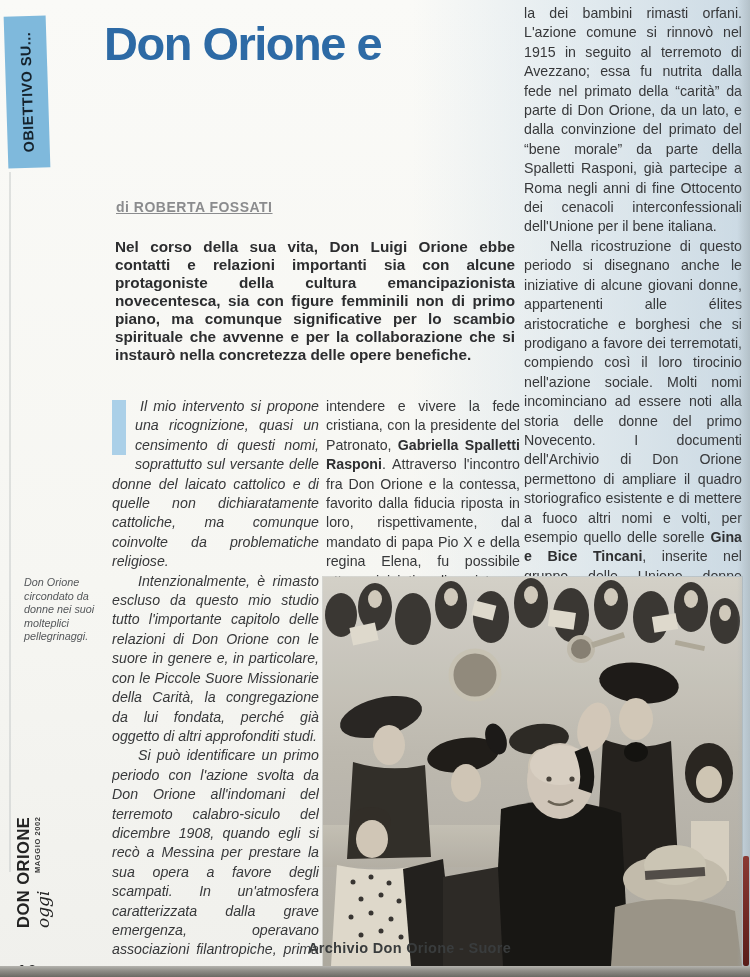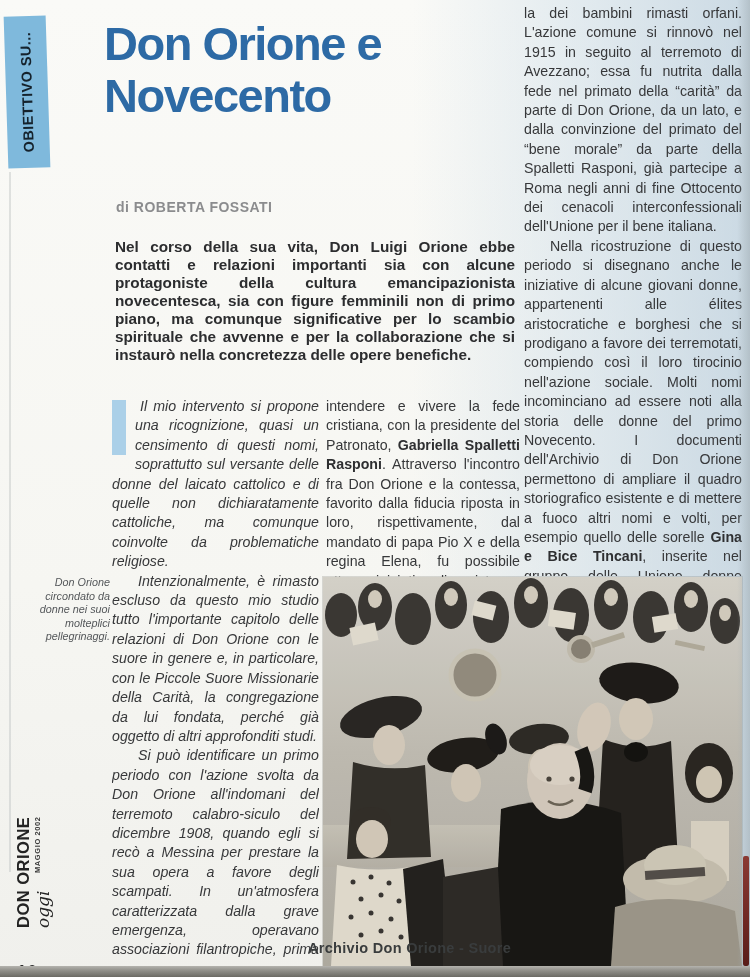--- a/index.html
+++ b/index.html
@@ -18,36 +18,36 @@
   }
   .tab-label{
     writing-mode:vertical-rl;transform:rotate(180deg);
     font-size:14.5px;font-weight:bold;letter-spacing:.4px;color:#15222c;white-space:nowrap;
   }
   .crease{position:absolute;left:9px;top:172px;width:2px;height:700px;background:rgba(190,195,195,.45);}
   
   .title{position:absolute;left:104px;top:18px;color:#2d6aa5;font-weight:bold;
          font-size:47px;line-height:52px;letter-spacing:-1.5px;}
   .byline{position:absolute;left:116px;top:199px;font-size:14px;font-weight:bold;
-          letter-spacing:.5px;color:#8b8c8e;}
+          letter-spacing:.5px;color:#8b8c8e;text-decoration:underline;}
   .standfirst{position:absolute;left:115px;top:238px;width:400px;
           font-size:15.3px;line-height:18px;font-weight:bold;color:#2c2d2f;text-align:justify;}
   
   .col{position:absolute;text-align:justify;font-size:14.2px;line-height:19.4px;color:#37383a;overflow:hidden;}
   .col p{margin:0;}
   .col p.ind{text-indent:26px;}
   .col p.lead{text-indent:5px;}
   .col b{color:#2e2f31;}
   .col1{left:112px;top:397px;width:207px;height:563px;font-style:italic;}
   .col2{left:326px;top:397px;width:194px;height:180px;}
   .col3{left:524px;top:4px;width:218px;height:572px;}
   .pmark{float:left;width:17px;height:55px;background:#abd0e8;margin:3px 9px 2px -3px;}
   
   .margin-caption{position:absolute;left:24px;top:576px;width:86px;
-      font-size:10.8px;line-height:13.5px;font-style:italic;text-align:right;color:#54575a;}
+      font-size:10.8px;line-height:13.5px;font-style:italic;text-align:left;color:#54575a;}
   
   .photo-wrap{position:absolute;left:323px;top:577px;width:419px;height:389px;box-shadow:0 0 0 1px rgba(120,120,110,.25);}
   .photo-credit{position:absolute;left:308px;top:940px;font-size:14.5px;font-weight:bold;
       color:#393c3d;letter-spacing:.3px;z-index:5;}
   
   .mag-logo{position:absolute;left:14px;top:816px;height:112px;
       writing-mode:vertical-rl;transform:rotate(180deg);color:#232323;}
   .mag-name{font-size:16.5px;font-weight:bold;letter-spacing:.5px;white-space:nowrap;}
   .mag-line2{display:flex;justify-content:space-between;height:100%;margin-left:1px;}
   .mag-oggi{font-family:"DejaVu Serif",serif;font-style:italic;font-size:17px;font-weight:normal;}
@@ -67,21 +67,20 @@
 
 <div class="page">
 
   <div class="tab">
     <span class="tab-label">OBIETTIVO SU...</span>
   </div>
   <div class="crease"></div>
 
   <div class="title">
     <div>Don Orione e</div>
-    <div>Novecento</div>
   </div>
 
   <div class="byline">di ROBERTA FOSSATI</div>
 
   <div class="standfirst">Nel corso della sua vita, Don Luigi Orione ebbe contatti e relazioni importanti sia con alcune protagoniste della cultura emancipazionista novecentesca, sia con figure femminili non di primo piano, ma comunque significative per lo scambio spirituale che avvenne e per la collaborazione che si instaurò nella concretezza delle opere benefiche.</div>
 
   <div class="col col1">
       <p class="lead"><span class="pmark"></span><span>Il mio intervento si propone una ricognizione, quasi un censimento di questi nomi, soprattutto sul versante delle donne del laicato cattolico e di quelle non dichiaratamente cattoliche, ma comunque coinvolte da problematiche religiose.</span></p>
       <p class="ind"><span>Intenzionalmente, è rimasto escluso da questo mio studio tutto l'importante capitolo delle relazioni di Don Orione con le suore in genere e, in particolare, con le Piccole Suore Missionarie della Carità, la congregazione da lui fondata, perché già oggetto di altri approfonditi studi.</span></p>
       <p class="ind"><span>Si può identificare un primo periodo con l'azione svolta da Don Orione all'indomani del terremoto calabro-siculo del dicembre 1908, quando egli si recò a Messina per prestare la sua opera a favore degli scampati. In un'atmosfera caratterizzata dalla grave emergenza, operavano associazioni filantropiche, prima fra tutte il Patronato Regina Elena, la cui filosofia politica improntata al laicismo appariva divergente rispetto all'azione caritativa connotata in senso cattolico.</span></p>

